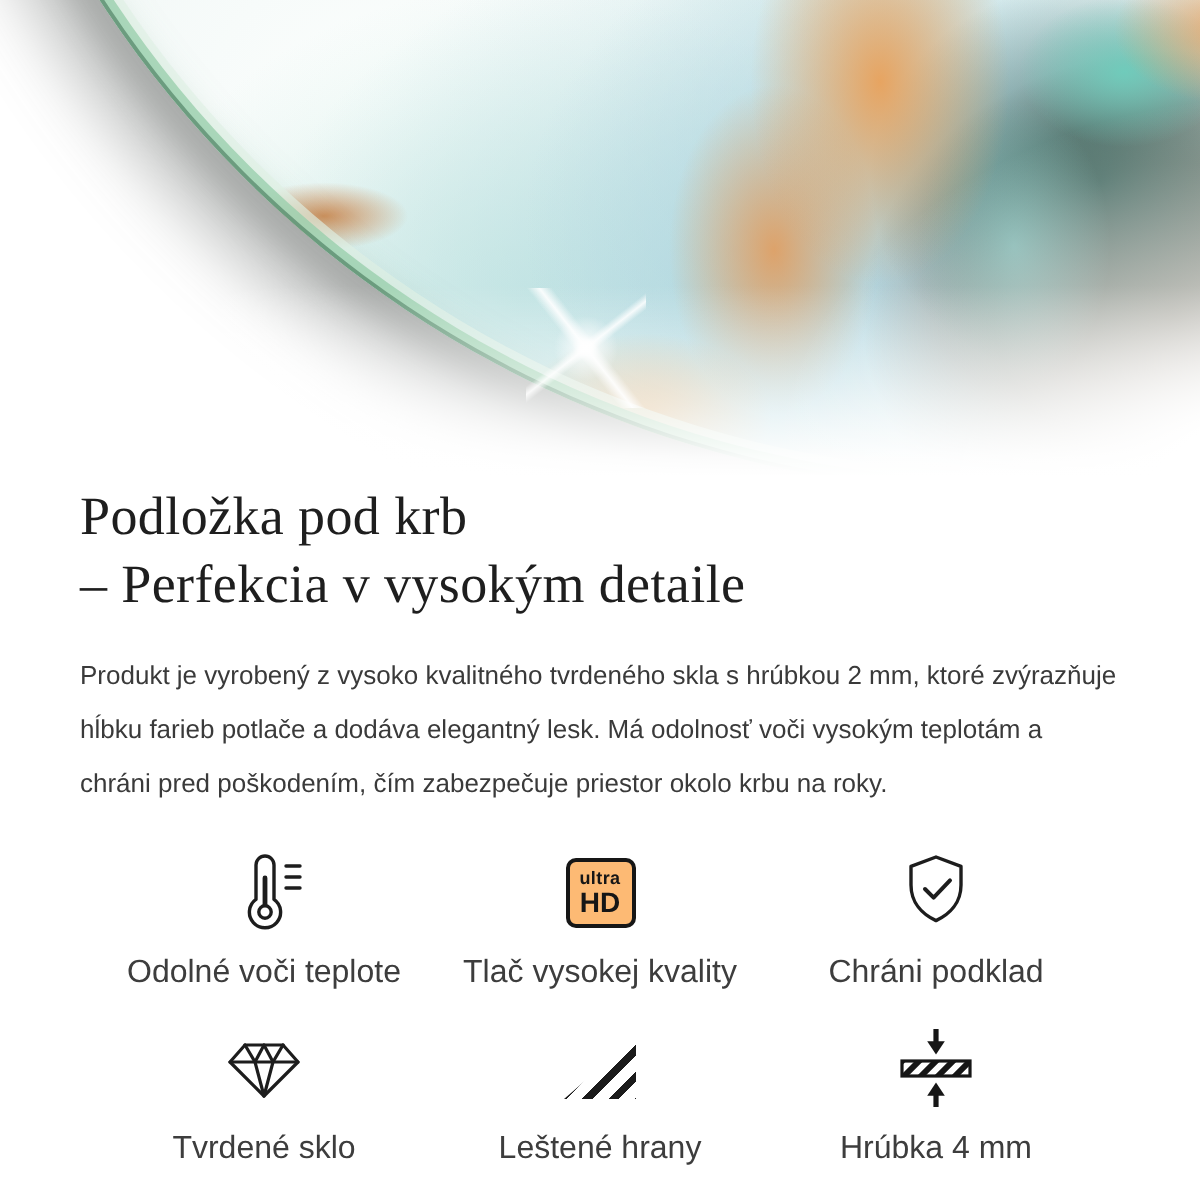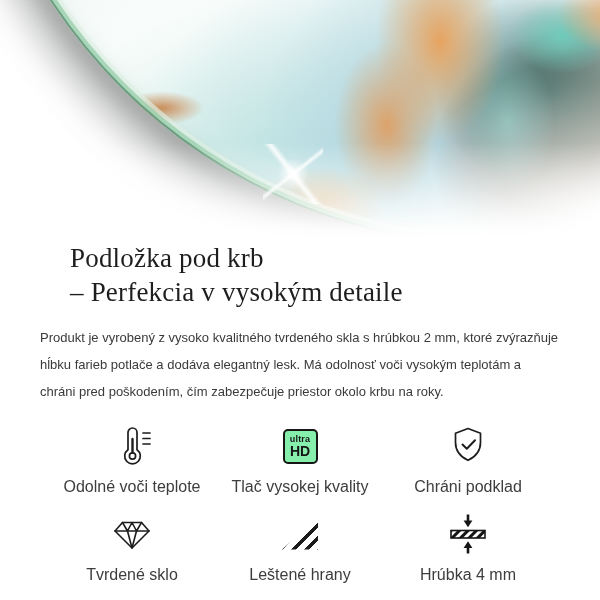--- a/index.html
+++ b/index.html
@@ -55,41 +55,41 @@
       radial-gradient(260px 210px at 640px 258px, #ffffff 25%, rgba(255,255,255,0) 100%),
       linear-gradient(to bottom, rgba(255,255,255,0) 60%, rgba(255,255,255,0.5) 80%, rgba(255,255,255,0.95) 96%, #ffffff 100%);
   }
 
   
   .content{padding:0 40px;}
   h1{
     margin:3px 0 0;font-family:"Liberation Serif","DejaVu Serif",serif;
     font-weight:400;font-size:27px;line-height:34px;color:#1e1e1e;letter-spacing:0.2px;
   }
-  h1 .h-line{display:block;margin-left:30px;}
+  h1 .h-line{display:block;}
   .desc{
     margin:15px 0 0;max-width:552px;
     font-size:13px;line-height:27px;color:#3a3a3a;
   }
 
   
   .features{
     display:grid;grid-template-columns:repeat(3,1fr);
     padding:0 8px;margin-top:17px;row-gap:16px;
   }
   .feature{display:flex;flex-direction:column;align-items:center;text-align:center;}
   .icon-box{height:48px;display:flex;align-items:center;justify-content:center;}
   .label{margin-top:9px;font-size:16px;line-height:15px;color:#3d3d3d;}
 
   .icon-svg{display:block;}
 
   .uhd{
     width:35px;height:35px;border:2.2px solid #161616;border-radius:5px;
     display:flex;flex-direction:column;align-items:center;justify-content:center;gap:0;
-    background:#86efac;box-sizing:border-box;
+    background:#fdba74;box-sizing:border-box;
   }
   .uhd-top{font-size:9px;line-height:10px;font-weight:600;color:#161616;letter-spacing:0.2px;}
   .uhd-bottom{font-size:14px;line-height:14px;font-weight:800;color:#161616;}
 
   .stripes{
     width:36px;height:31px;
     clip-path:polygon(0 100%, 100% 0, 100% 100%);
     background:repeating-linear-gradient(135deg,#1b1b1b 0 3.8px, rgba(0,0,0,0) 3.8px 9.3px);
   }
 </style>

